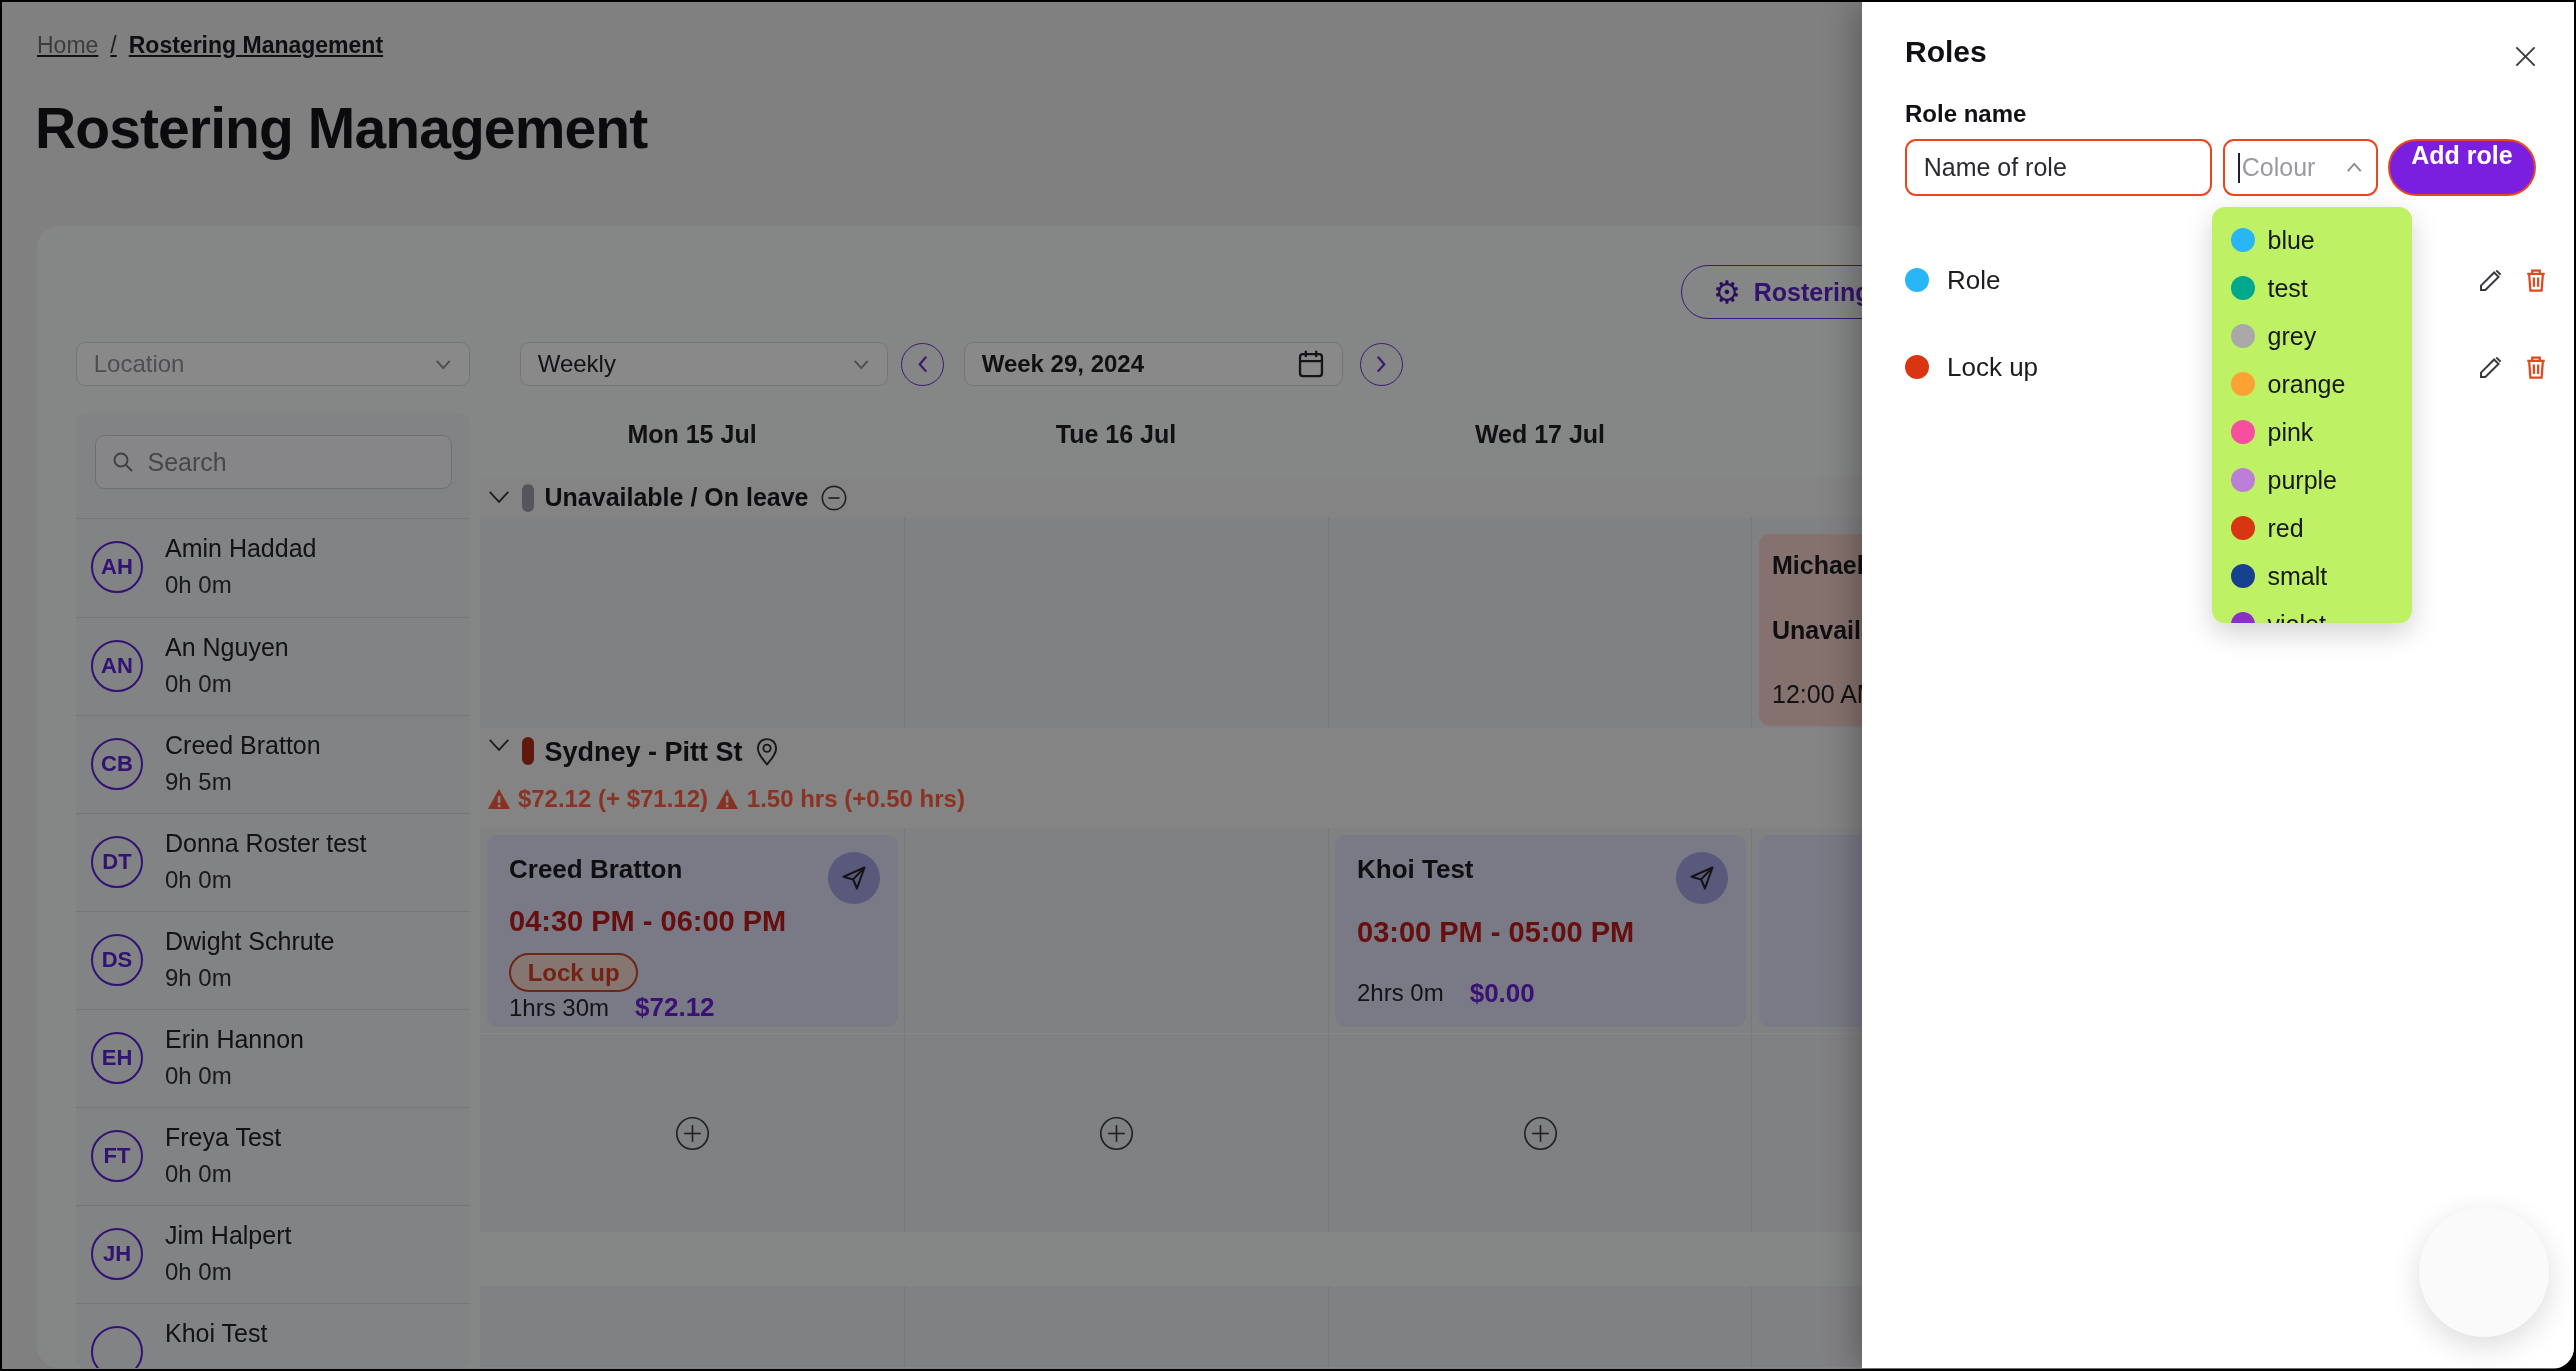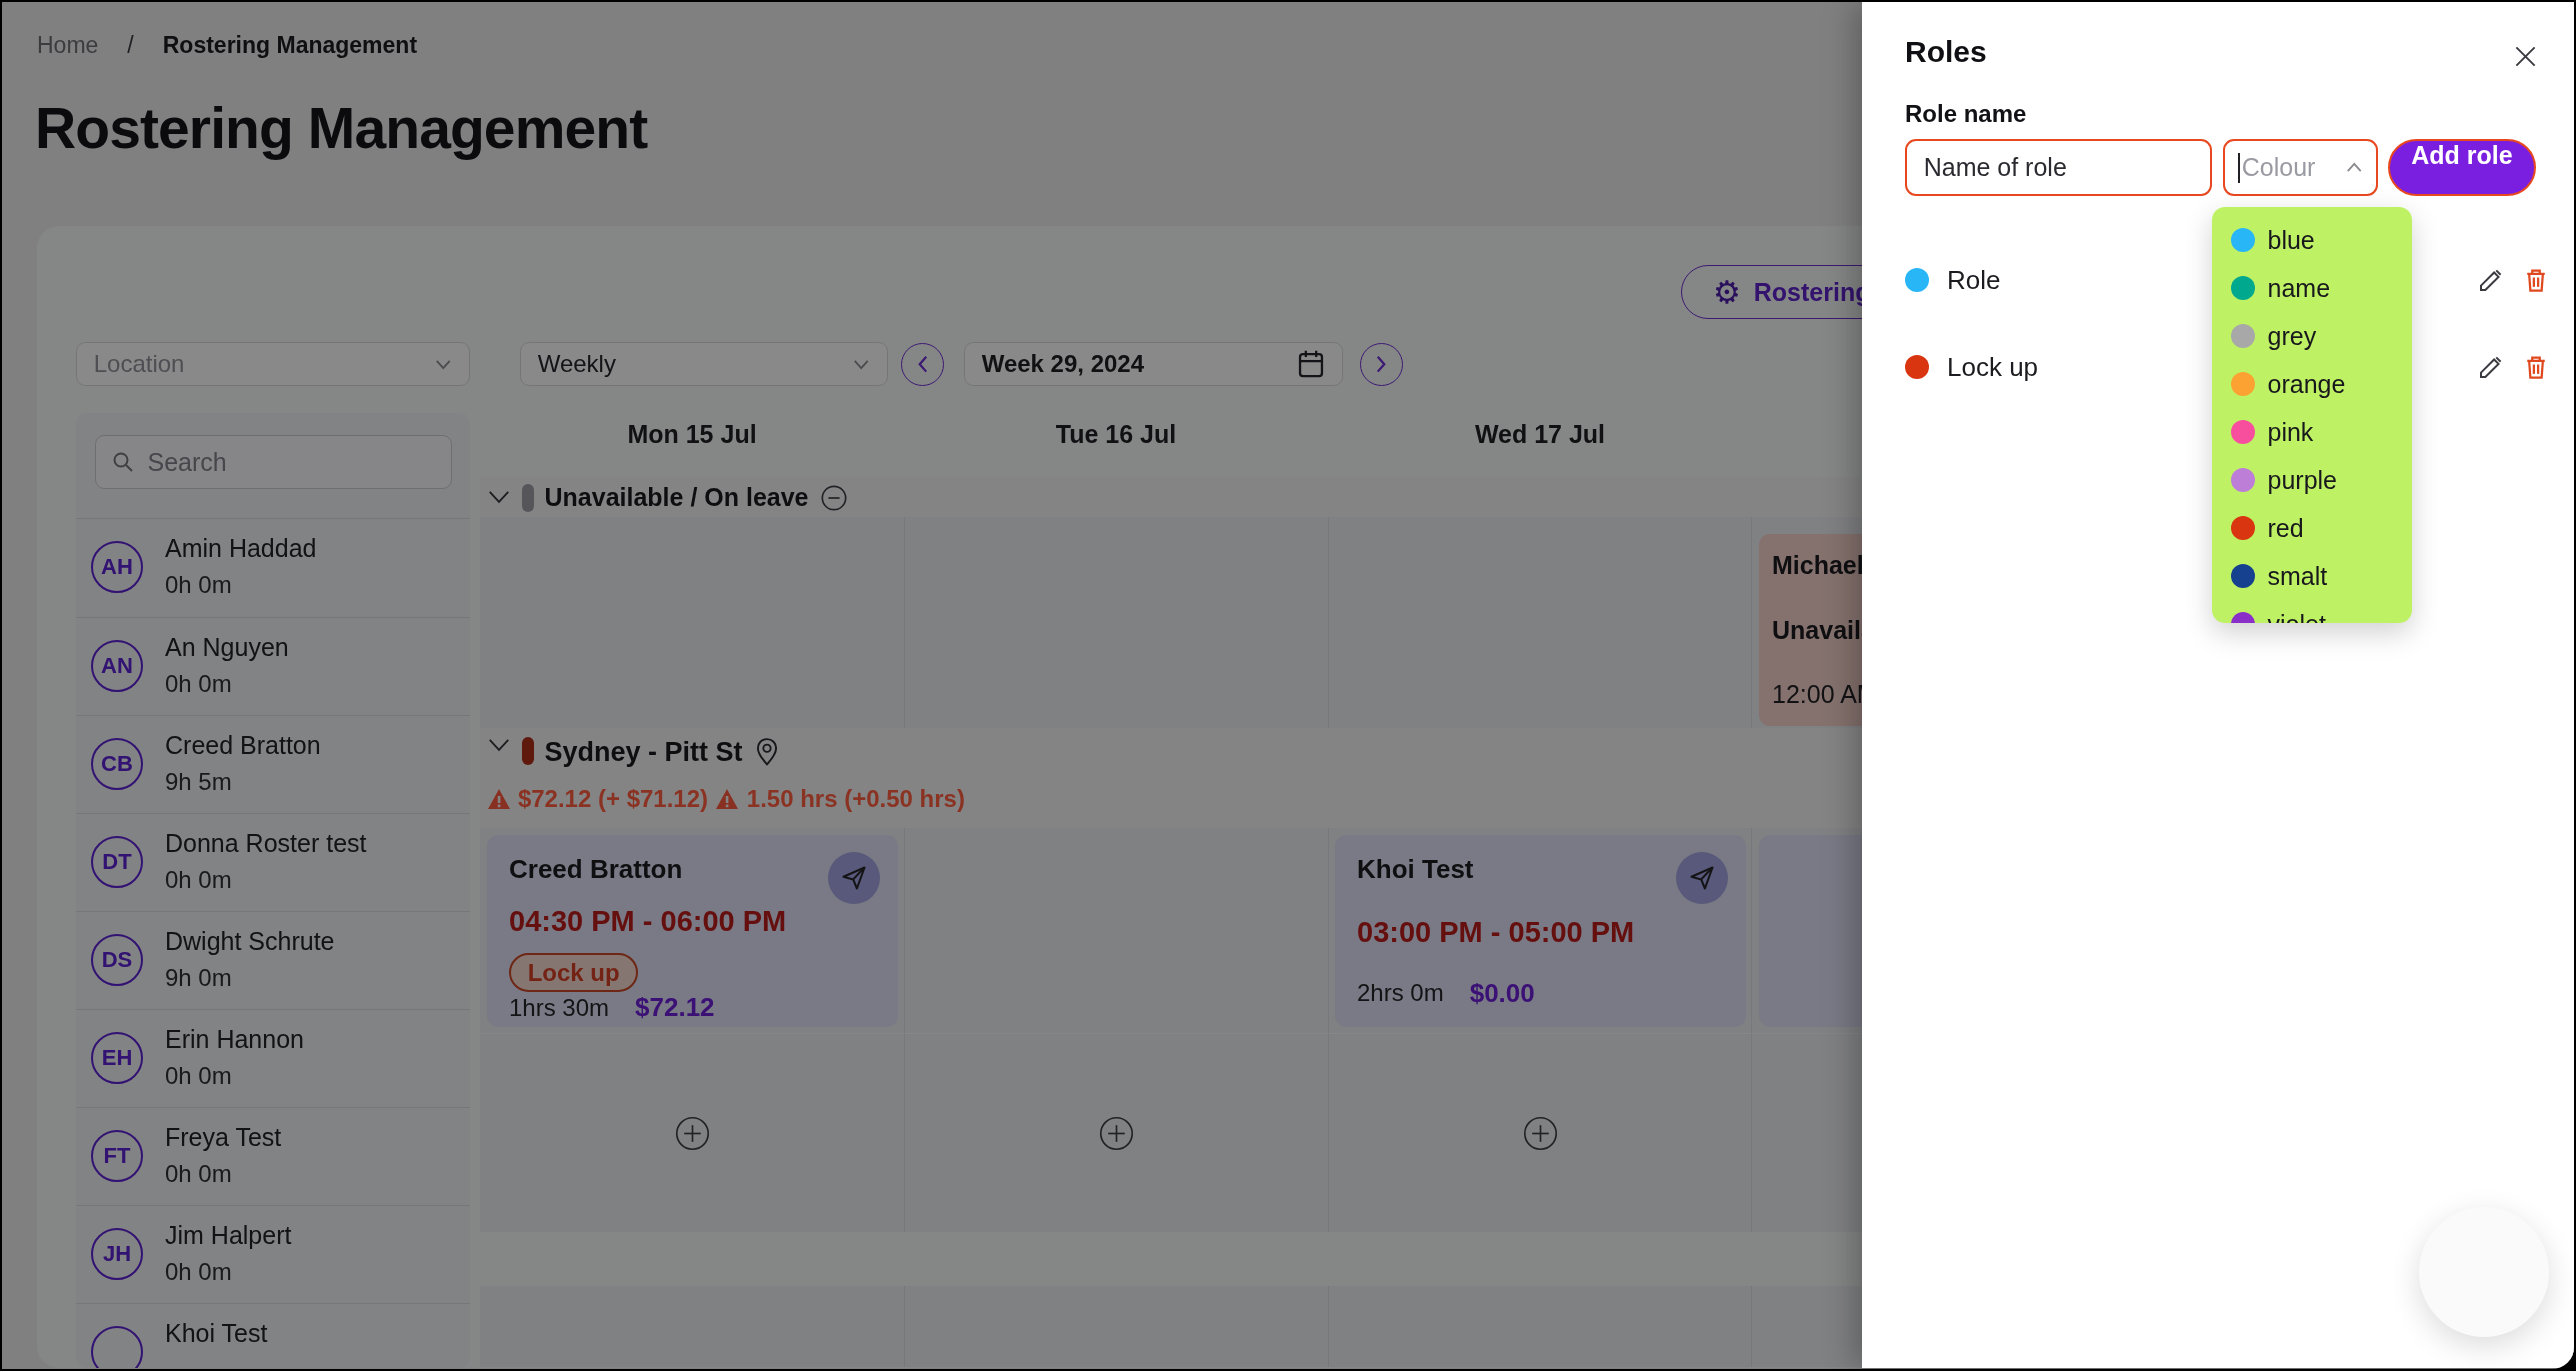--- a/index.html
+++ b/index.html
@@ -2,21 +2,21 @@
 <html style="font-size:15px"><head>
 <meta charset="utf-8">
 <style>
   html,body{margin:0;padding:0;background:#000;}
   .frame{position:relative;width:2576px;height:1371px;box-sizing:border-box;background:#e9e9ec;
          border:2.8px solid #000;border-bottom-right-radius:24px;overflow:hidden;
          font-family:"Liberation Sans",sans-serif;color:#1f1f24;}
   .abs{position:absolute;}
 
   
-  .breadcrumb{left:35px;top:30px;font-size:23px;display:flex;gap:29px;align-items:flex-end;}
+  .breadcrumb{left:35px;top:30px;font-size:23px;display:flex;gap:12px;align-items:flex-end;text-decoration:underline;}
   .breadcrumb .home{color:#6e6e73;}
   .breadcrumb .sep{color:#3a3a40;}
   .breadcrumb .cur{font-weight:700;color:#1c1c21;}
   .h1{left:33px;top:93px;font-size:57px;font-weight:800;letter-spacing:-0.9px;color:#141418;}
 
   .card{left:35px;top:224px;width:2538px;height:1142px;background:#f3f4f5;border-radius:22px;}
 
   
   .select,.dateinput{box-sizing:border-box;height:44px;background:#fafafb;border:1.4px solid #d5d6db;
         border-radius:9.3px;display:flex;align-items:center;padding:0 16.7px;font-size:24px;}
@@ -442,21 +442,21 @@
         </span>
     </div>
 
     <div class="menu">
       <div class="mitem">
           <span class="dot" style="background: rgb(41, 182, 246);"></span>
           <span>blue</span>
         </div>
       <div class="mitem">
           <span class="dot" style="background: rgb(0, 168, 142);"></span>
-          <span>name</span>
+          <span>test</span>
         </div>
       <div class="mitem">
           <span class="dot" style="background: rgb(168, 168, 168);"></span>
           <span>grey</span>
         </div>
       <div class="mitem">
           <span class="dot" style="background: rgb(252, 162, 50);"></span>
           <span>orange</span>
         </div>
       <div class="mitem">

